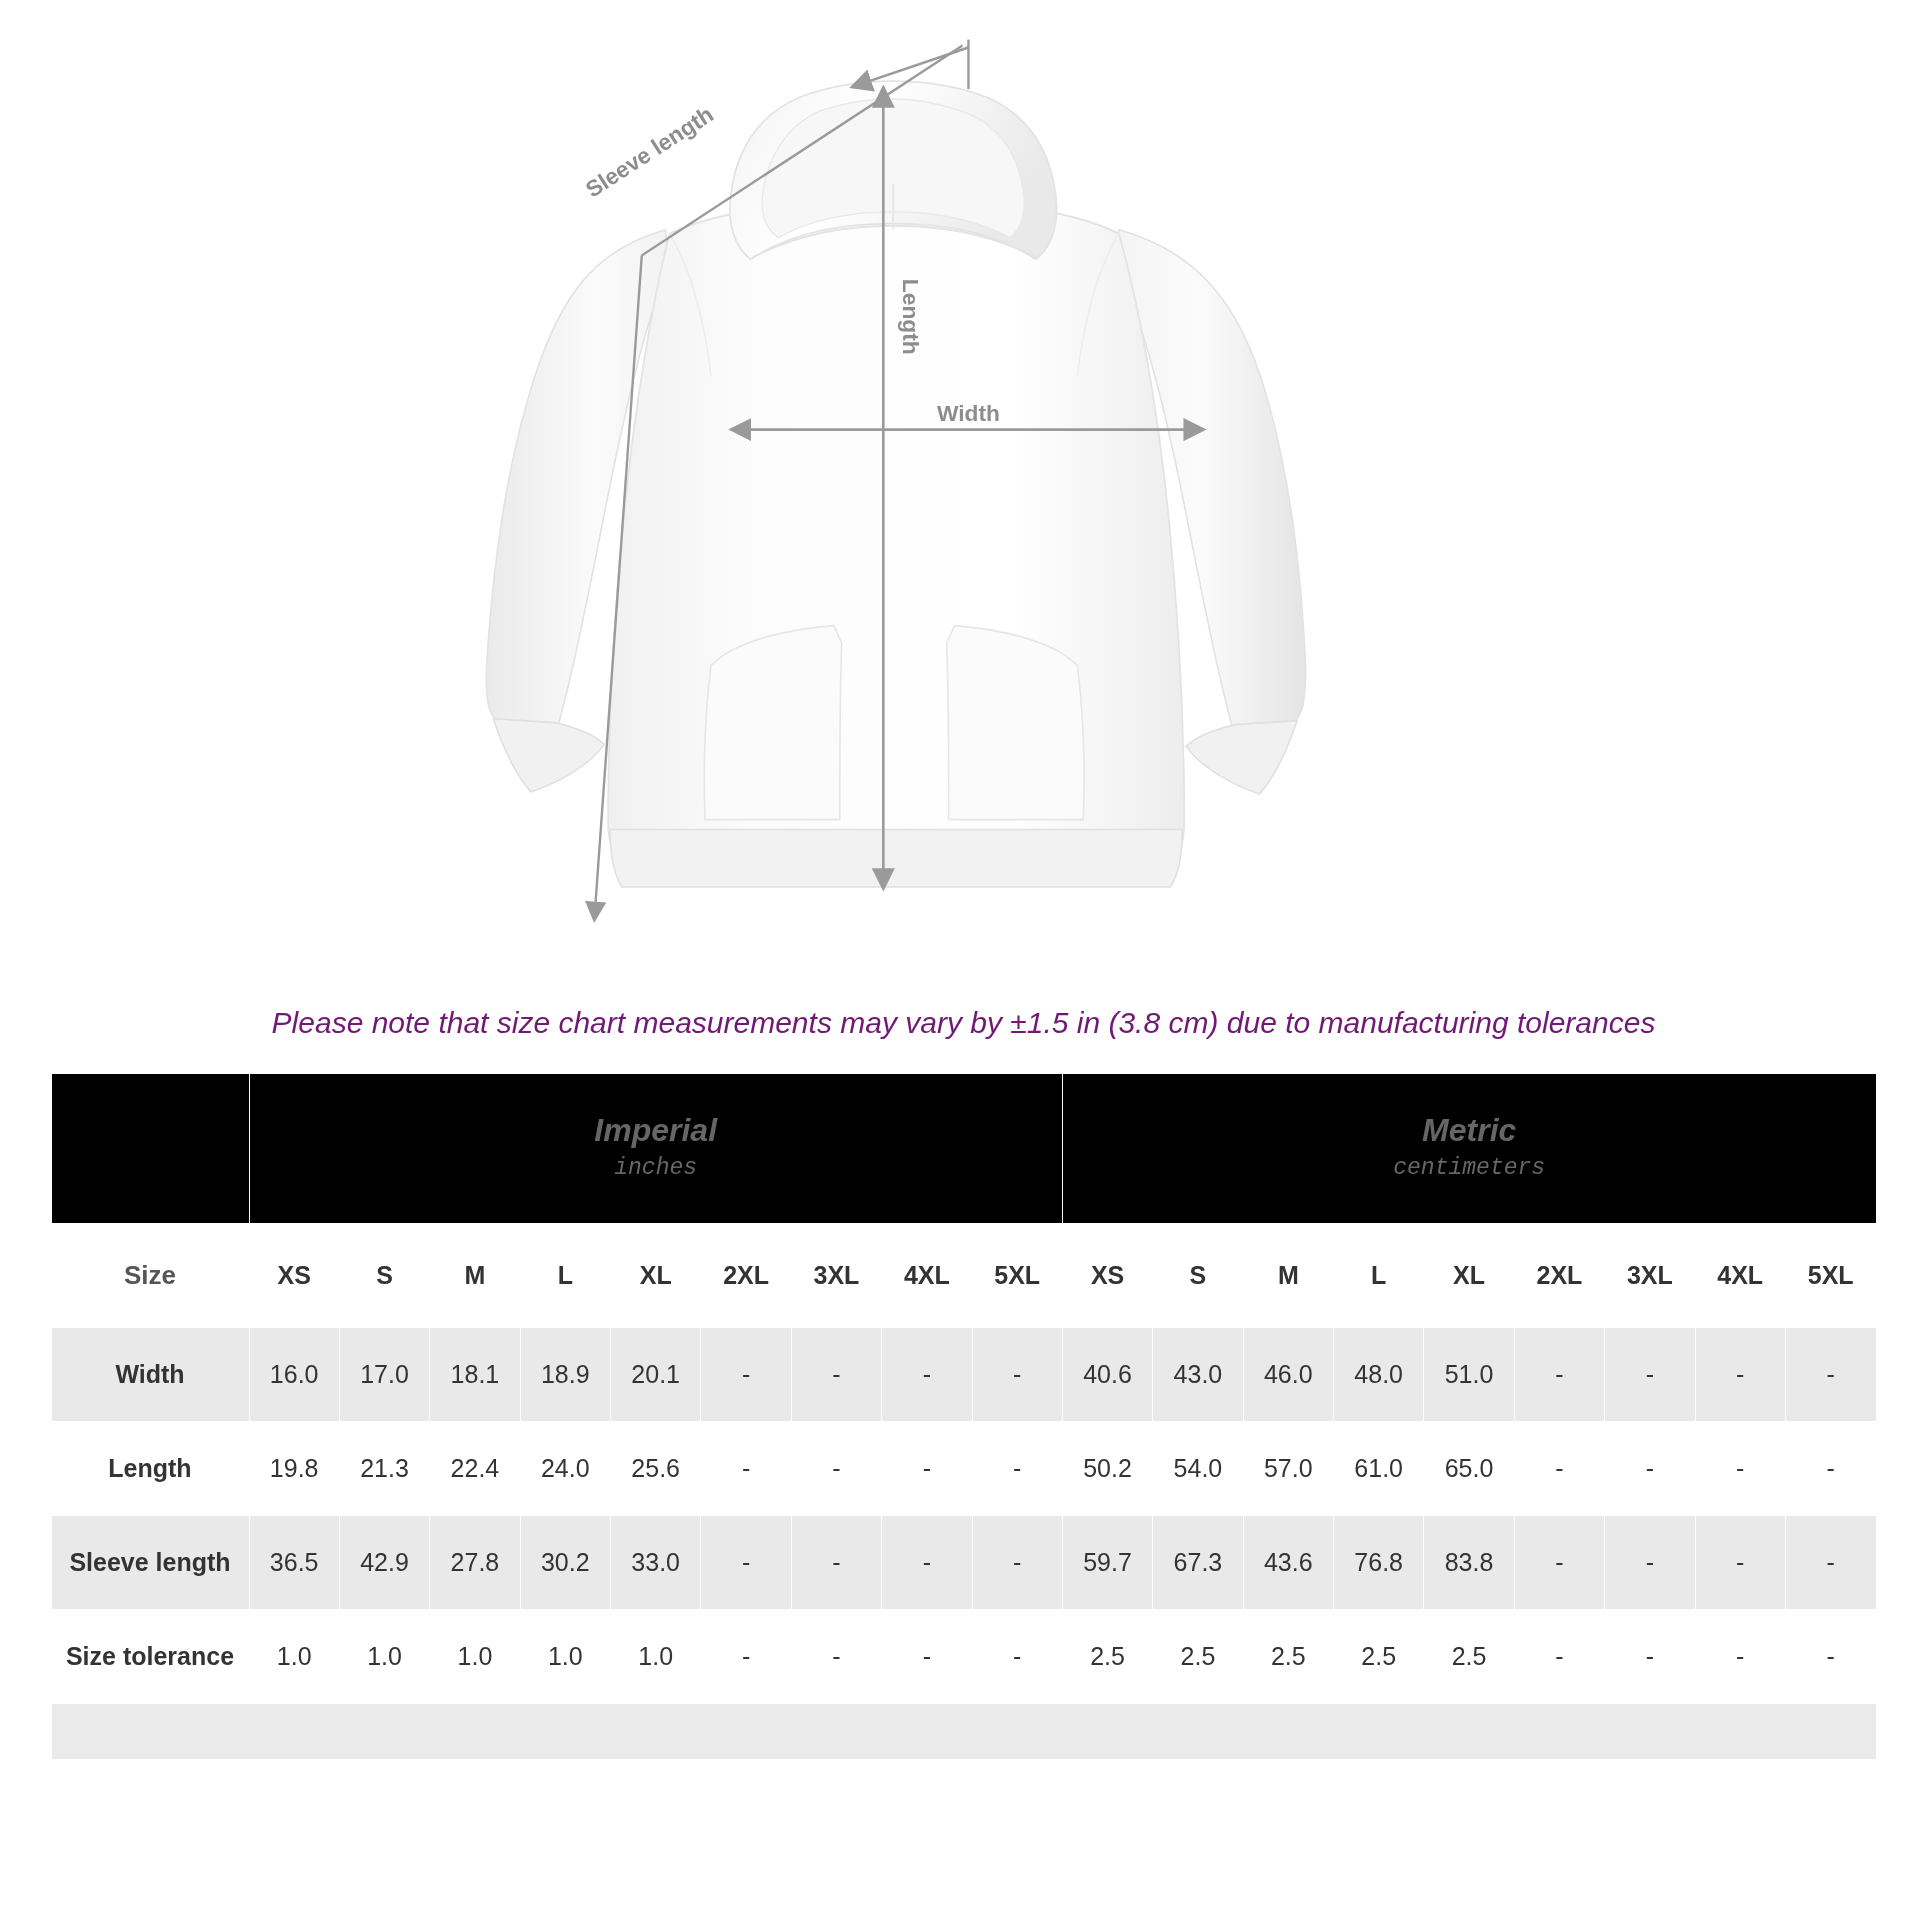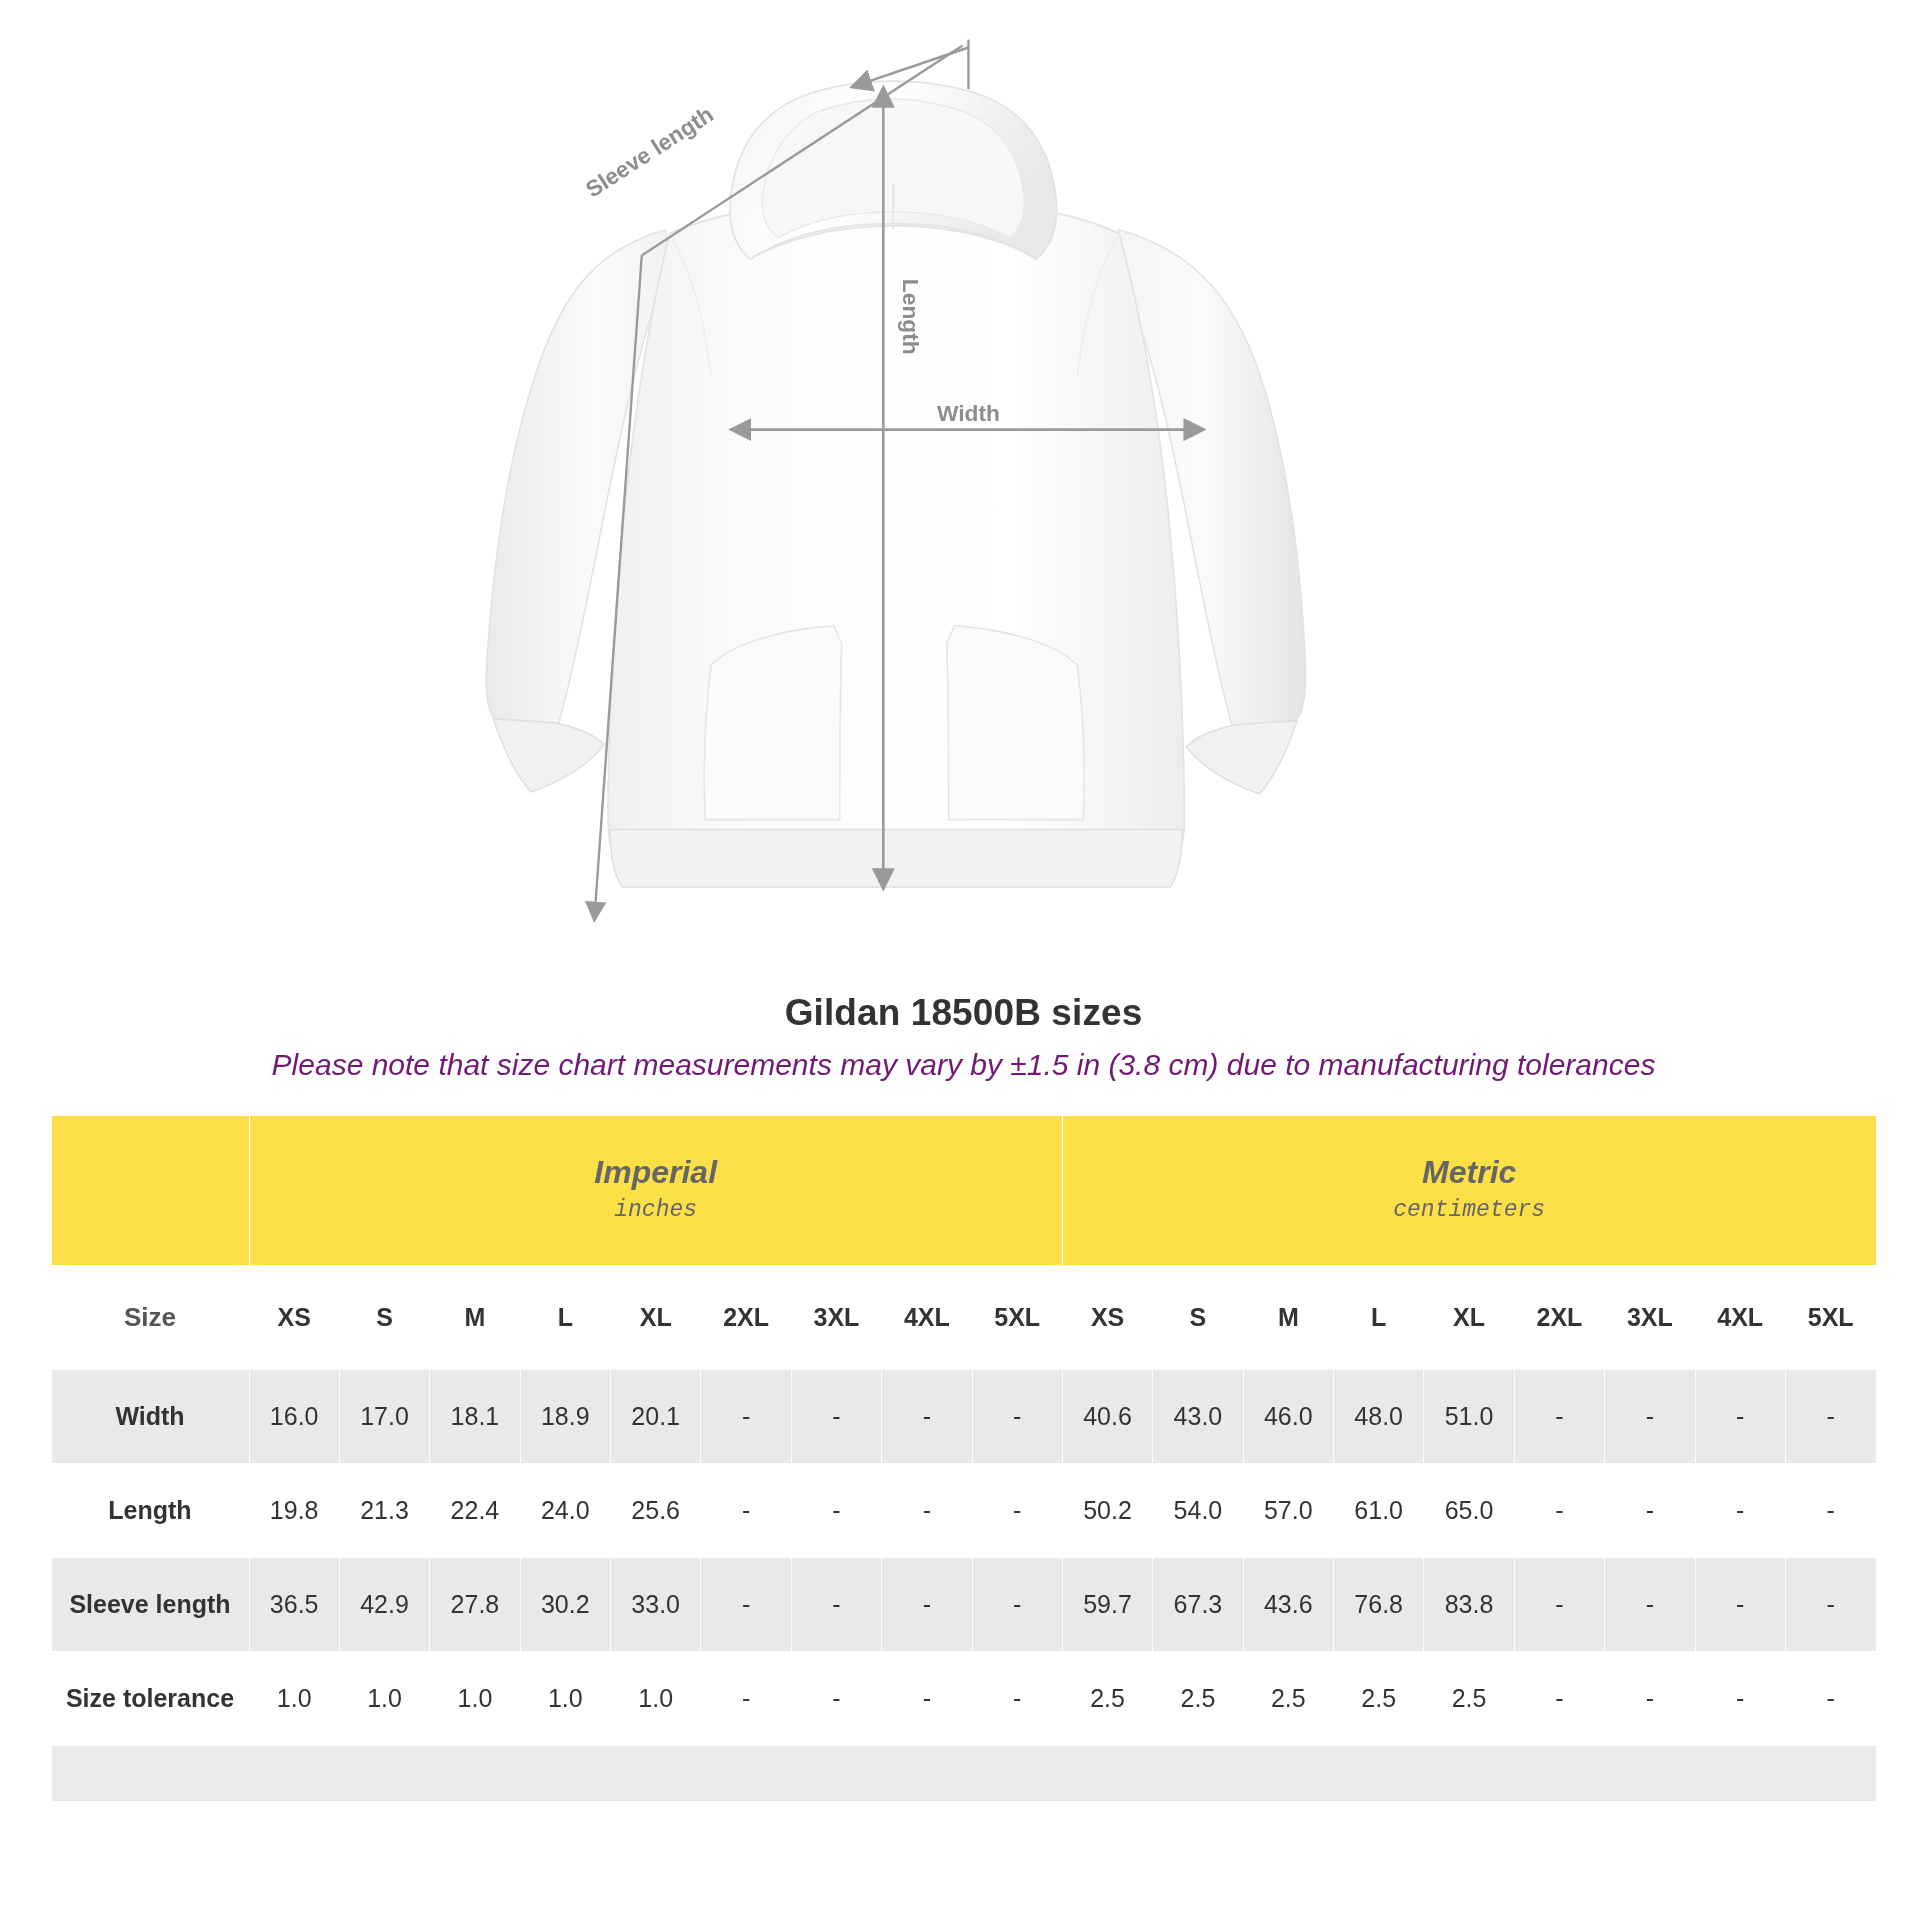--- a/index.html
+++ b/index.html
@@ -68,21 +68,21 @@
   table.size-table td,
   table.size-table th {
     border: 1px solid #ffffff;
     text-align: center;
     vertical-align: middle;
     font-size: 25px;
     color: #333333;
     padding: 0;
   }
   .unit-head td {
-    background: #fde047;
+    background: #000000;
     height: 149px;
     border: none;
   }
   .unit-name {
     font-size: 32px;
     font-weight: bold;
     font-style: italic;
     color: #666666;
     line-height: 1.25;
   }
@@ -227,21 +227,20 @@
 
       <g fill="#8d8d8d" font-family="Liberation Sans, sans-serif" font-size="23" font-weight="bold">
         <text transform="translate(660,160) rotate(-33)" text-anchor="middle">Sleeve length</text>
         <text transform="translate(912,320) rotate(90)" text-anchor="middle">Length</text>
         <text x="978" y="425" text-anchor="middle">Width</text>
       </g>
     </svg>
   </div>
 
   <div class="title-block">
-    <div class="chart-title">Gildan 18500B sizes</div>
     <div class="chart-note">Please note that size chart measurements may vary by ±1.5 in (3.8 cm) due to manufacturing tolerances</div>
   </div>
 
   <div class="table-wrap">
     <table class="size-table">
       <colgroup>
         <col class="col-label">
         <col span="9">
         <col span="9">
       </colgroup>

